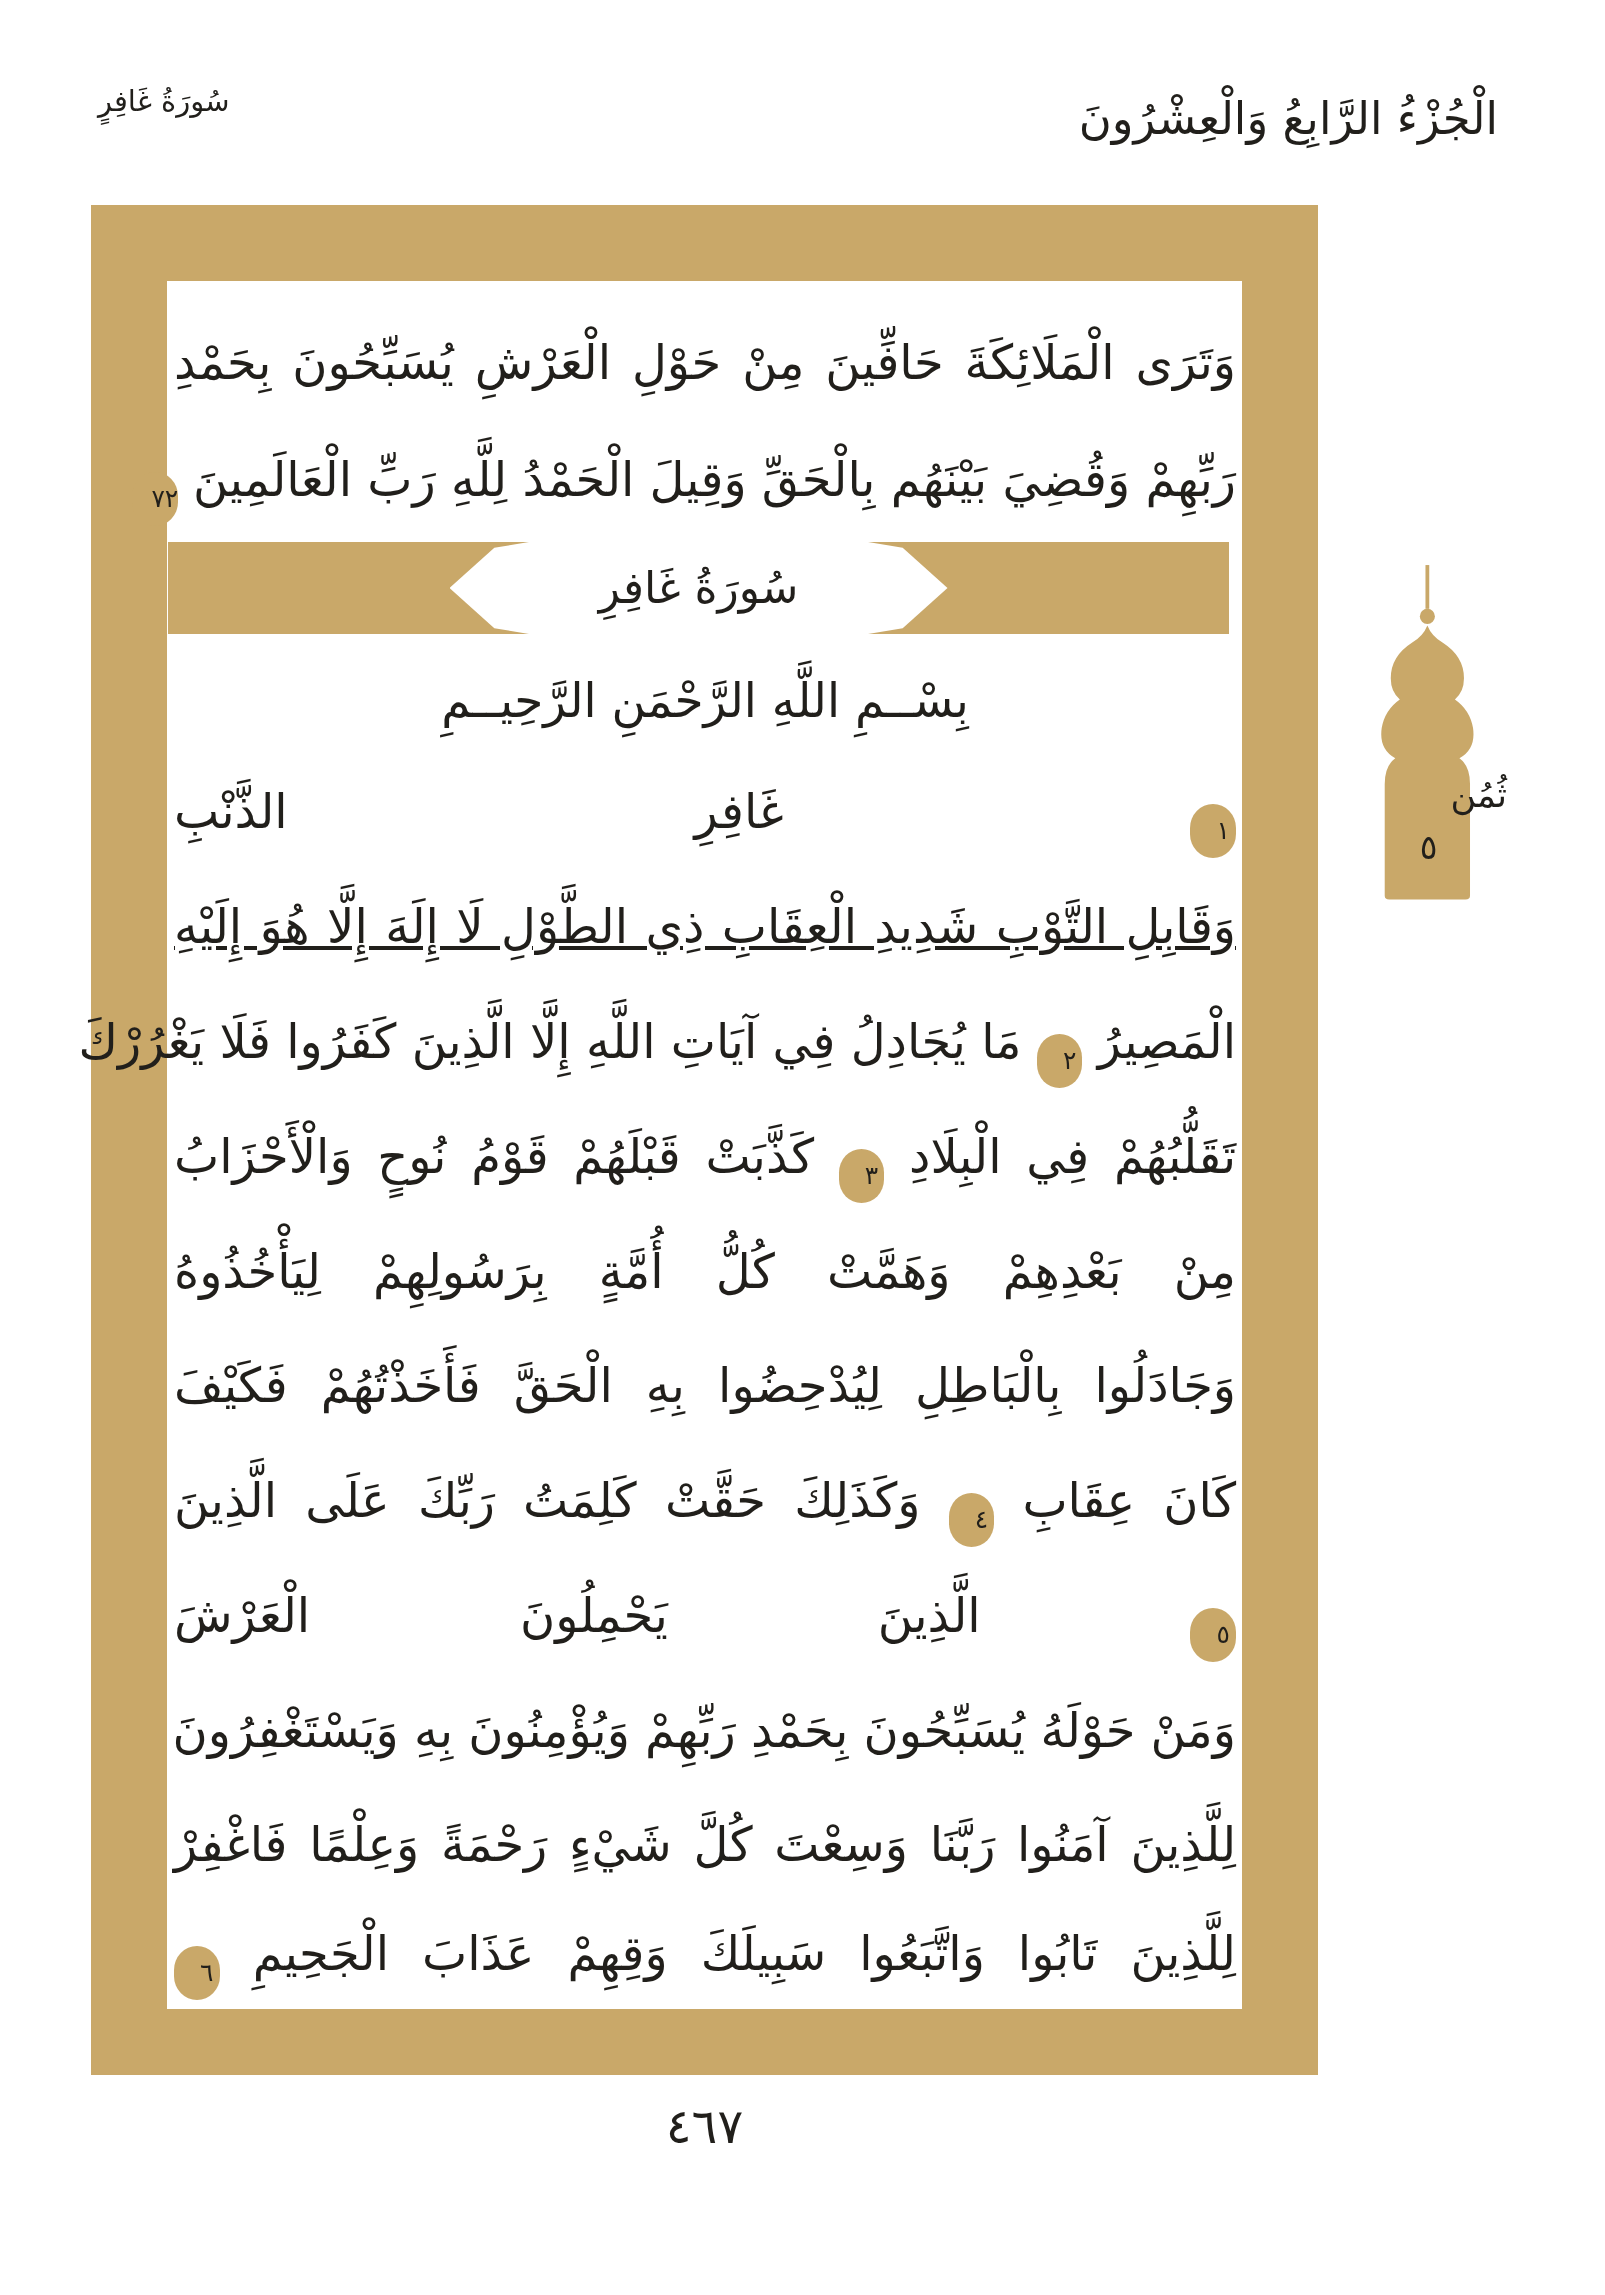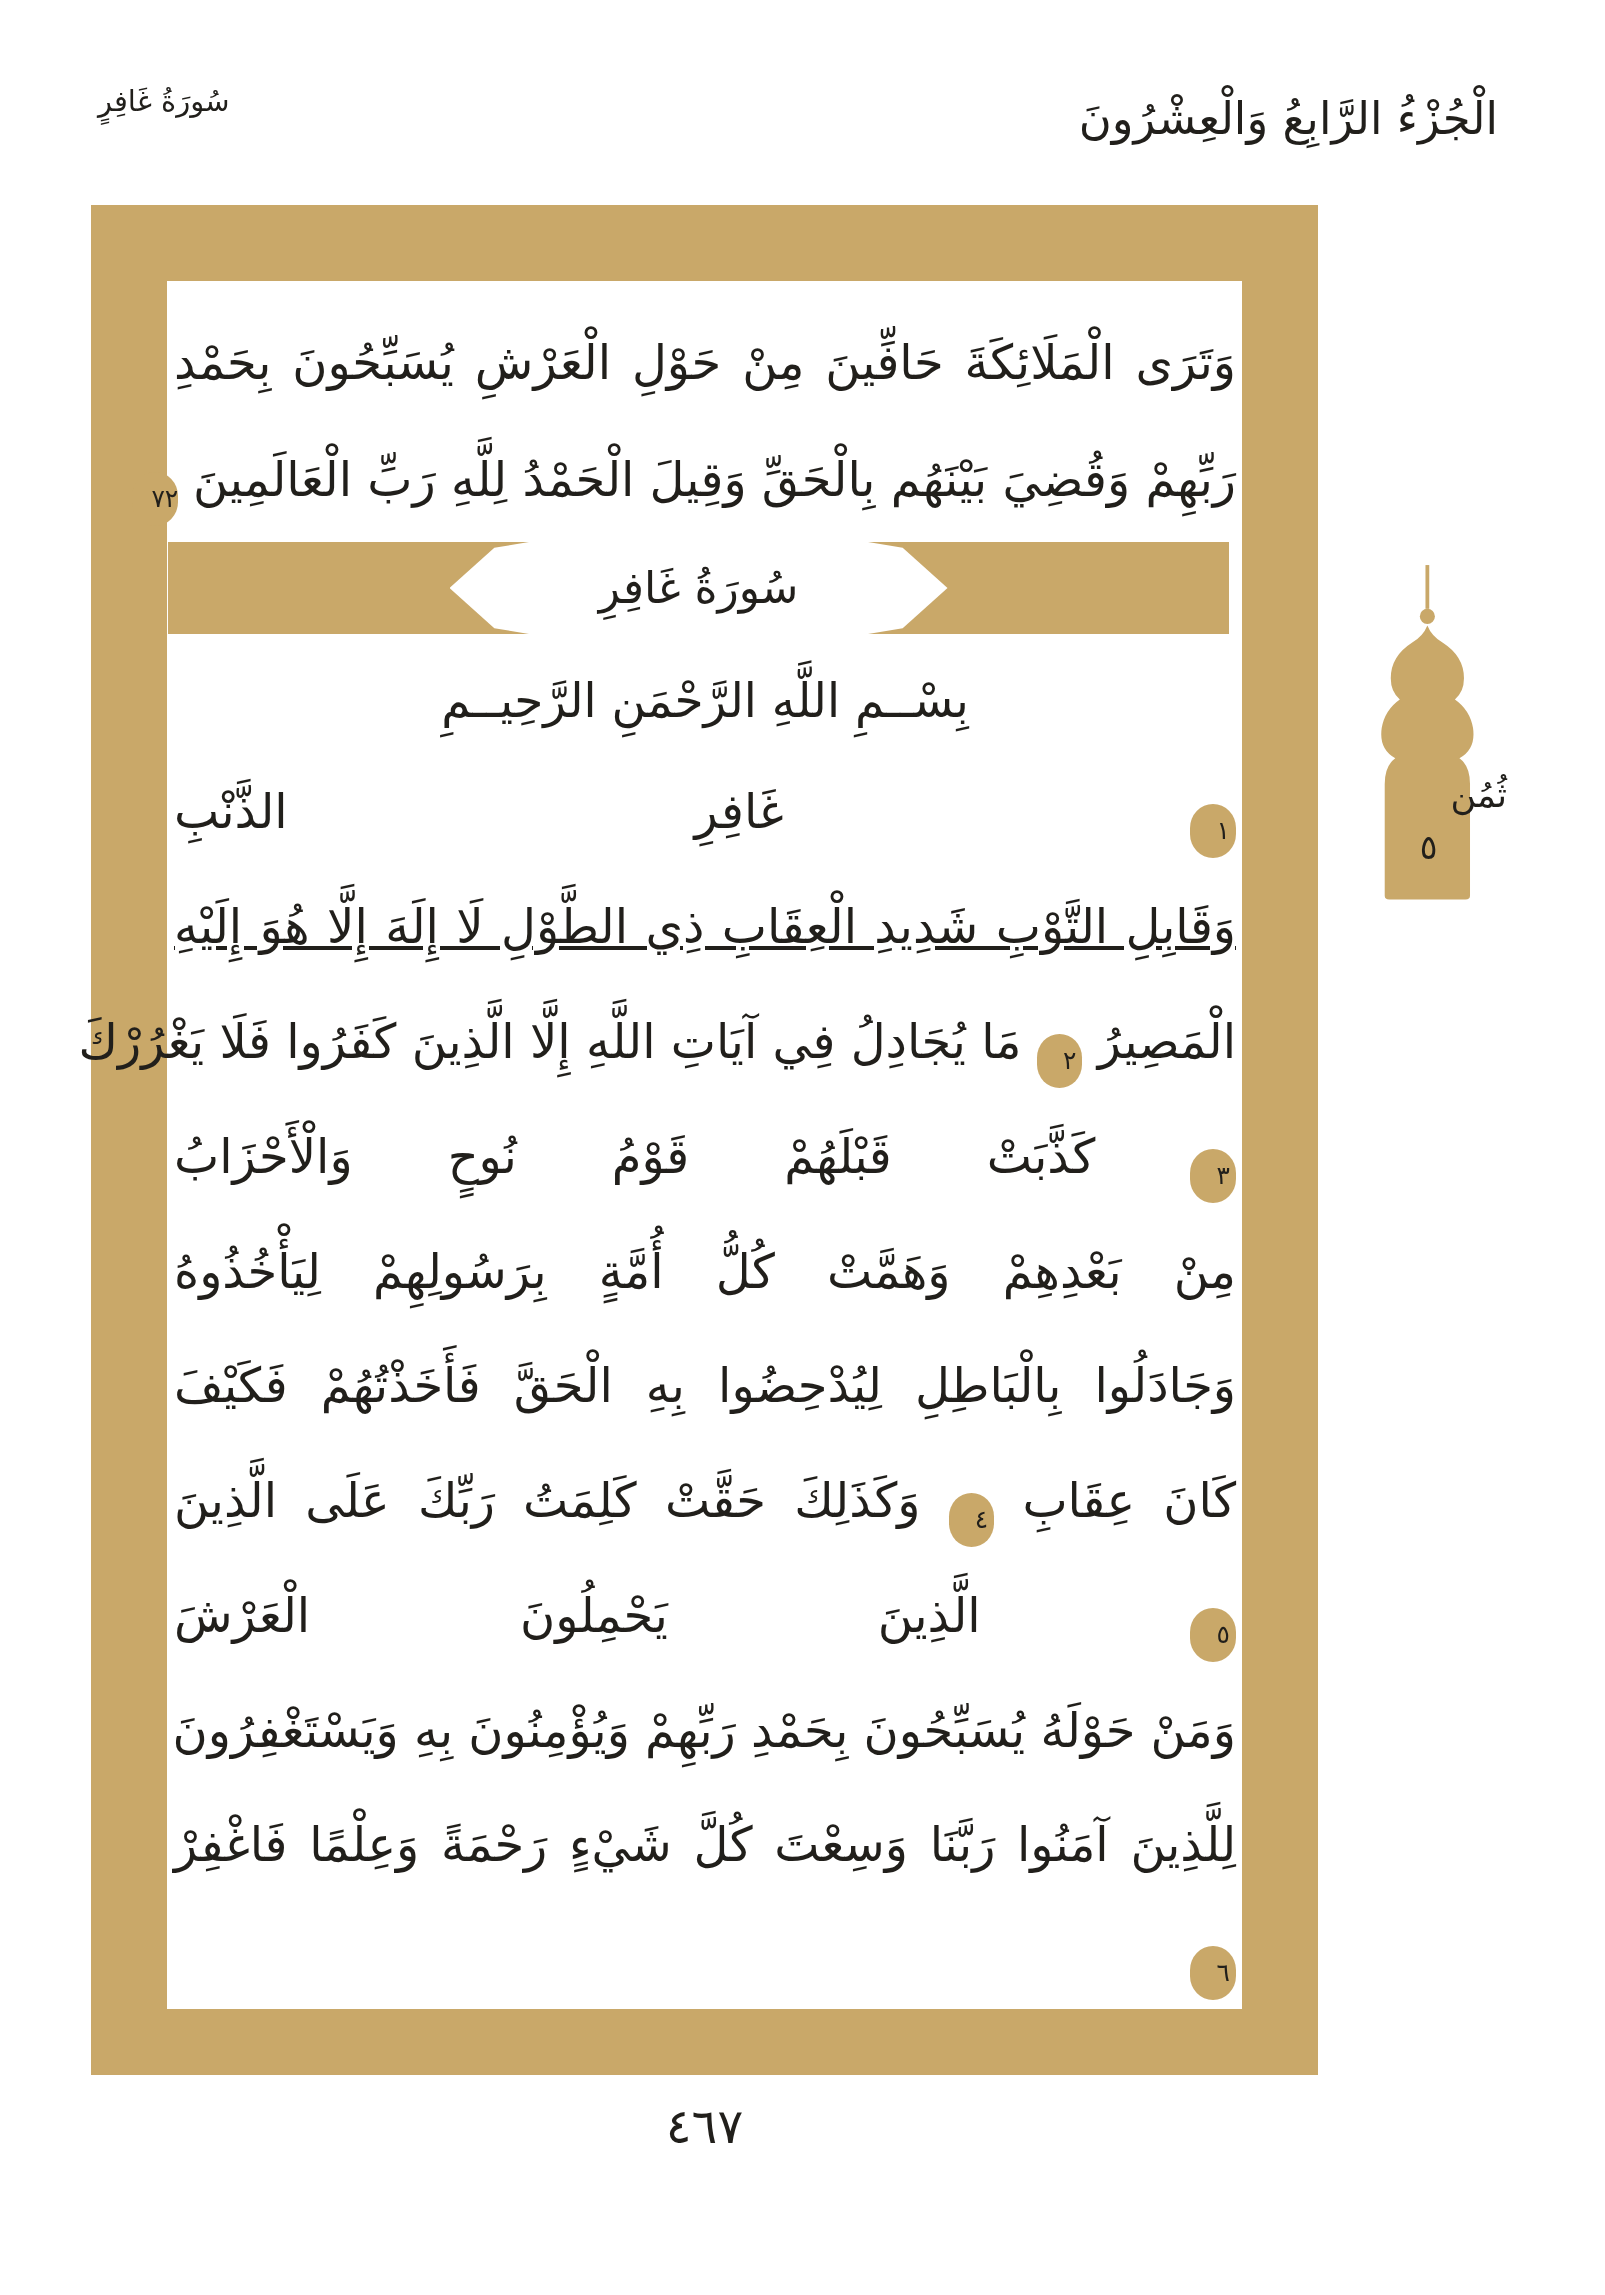--- a/index.html
+++ b/index.html
@@ -150,34 +150,34 @@
         <div class="qline" style="top: 138px;"><span>رَبِّهِمْ وَقُضِيَ بَيْنَهُم بِالْحَقِّ وَقِيلَ الْحَمْدُ لِلَّهِ رَبِّ الْعَالَمِينَ</span> <span class="vm">
             <span class="vm-n">٧٢</span>
           </span></div>
         <div class="qline" style="top: 470px;"> <span class="vm">
             <span class="vm-n">١</span>
           </span> <span>غَافِرِ الذَّنْبِ</span></div>
         <div class="qline" style="top: 585px; text-decoration: underline;"><span>وَقَابِلِ التَّوْبِ شَدِيدِ الْعِقَابِ ذِي الطَّوْلِ لَا إِلَهَ إِلَّا هُوَ إِلَيْهِ</span></div>
         <div class="qline" style="top: 700px;"><span>الْمَصِيرُ</span> <span class="vm">
             <span class="vm-n">٢</span>
           </span> <span>مَا يُجَادِلُ فِي آيَاتِ اللَّهِ إِلَّا الَّذِينَ كَفَرُوا فَلَا يَغْرُرْكَ</span></div>
-        <div class="qline" style="top: 815px;"> <span class="vm">
+        <div class="qline" style="top: 815px;"><span>تَقَلُّبُهُمْ فِي الْبِلَادِ</span> <span class="vm">
             <span class="vm-n">٣</span>
           </span> <span>كَذَّبَتْ قَبْلَهُمْ قَوْمُ نُوحٍ وَالْأَحْزَابُ</span></div>
         <div class="qline" style="top: 930px;"><span>مِنْ بَعْدِهِمْ وَهَمَّتْ كُلُّ أُمَّةٍ بِرَسُولِهِمْ لِيَأْخُذُوهُ</span></div>
         <div class="qline" style="top: 1044px;"><span>وَجَادَلُوا بِالْبَاطِلِ لِيُدْحِضُوا بِهِ الْحَقَّ فَأَخَذْتُهُمْ فَكَيْفَ</span></div>
         <div class="qline" style="top: 1159px;"><span>كَانَ عِقَابِ</span> <span class="vm">
             <span class="vm-n">٤</span>
           </span> <span>وَكَذَلِكَ حَقَّتْ كَلِمَتُ رَبِّكَ عَلَى الَّذِينَ</span></div>
         <div class="qline" style="top: 1274px;"> <span class="vm">
             <span class="vm-n">٥</span>
           </span> <span>الَّذِينَ يَحْمِلُونَ الْعَرْشَ</span></div>
         <div class="qline" style="top: 1389px;"><span>وَمَنْ حَوْلَهُ يُسَبِّحُونَ بِحَمْدِ رَبِّهِمْ وَيُؤْمِنُونَ بِهِ وَيَسْتَغْفِرُونَ</span></div>
         <div class="qline" style="top: 1503px;"><span>لِلَّذِينَ آمَنُوا رَبَّنَا وَسِعْتَ كُلَّ شَيْءٍ رَحْمَةً وَعِلْمًا فَاغْفِرْ</span></div>
-        <div class="qline" style="top: 1612px;"> <span class="vm">
+        <div class="qline" style="top: 1612px;"><span>لِلَّذِينَ تَابُوا وَاتَّبَعُوا سَبِيلَكَ وَقِهِمْ عَذَابَ الْجَحِيمِ</span> <span class="vm">
             <span class="vm-n">٦</span>
           </span></div>
       </div>
   </div>
 
   <div class="thumn-badge">
     <svg viewBox="0 0 208 445">
       <rect x="100" y="0" width="5" height="58" fill="var(--gold)"></rect>
       <circle cx="102.5" cy="68" r="10" fill="var(--gold)"></circle>
       <path fill="var(--gold)" d="

